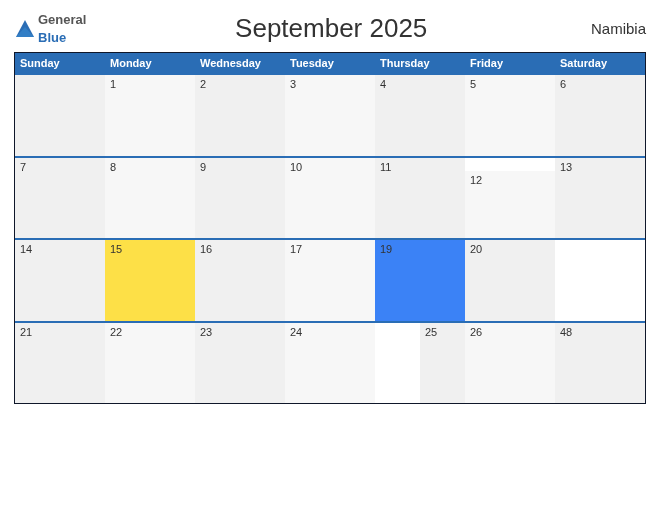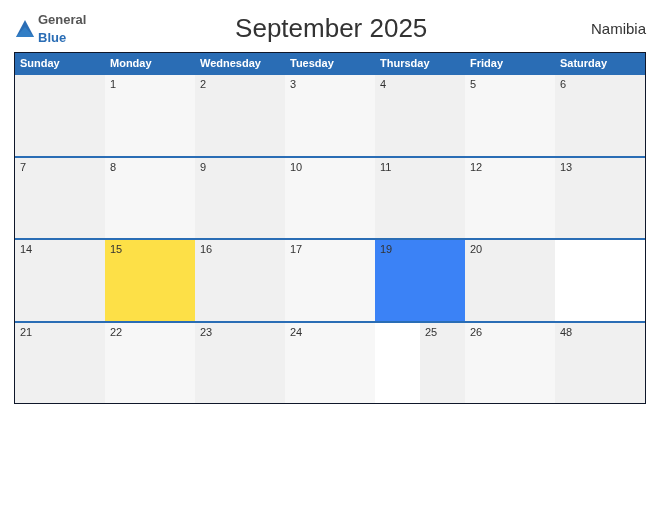--- a/index.html
+++ b/index.html
@@ -177,21 +177,21 @@
           <div class="day-cell col-thu" style="background: rgb(240, 240, 240);"><span class="day-num">4</span></div>
           <div class="day-cell col-fri" style="background: rgb(247, 247, 247);"><span class="day-num">5</span></div>
           <div class="day-cell col-sat" style="background: rgb(240, 240, 240);"><span class="day-num">6</span></div>
         </div>
         <div class="week-row">
           <div class="day-cell col-sun" style="background: rgb(240, 240, 240);"><span class="day-num">7</span></div>
           <div class="day-cell col-mon" style="background: rgb(247, 247, 247);"><span class="day-num">8</span></div>
           <div class="day-cell col-tue" style="background: rgb(240, 240, 240);"><span class="day-num">9</span></div>
           <div class="day-cell col-wed" style="background: rgb(247, 247, 247);"><span class="day-num">10</span></div>
           <div class="day-cell col-thu" style="background: rgb(240, 240, 240);"><span class="day-num">11</span></div>
-          <div class="day-cell col-fri" style="background: rgb(247, 247, 247);"><span class="day-num">12</span></div>
+          <div class="day-cell col-fri" style="background: rgb(247, 247, 247); margin-top: 13px;"><span class="day-num">12</span></div>
           <div class="day-cell col-sat" style="background: rgb(240, 240, 240);"><span class="day-num">13</span></div>
         </div>
         <div class="week-row">
           <div class="day-cell col-sun" style="background: rgb(240, 240, 240);"><span class="day-num">14</span></div>
           <div class="day-cell col-mon" style="background: #fde047;"><span class="day-num">15</span></div>
           <div class="day-cell col-tue" style="background: rgb(240, 240, 240);"><span class="day-num">16</span></div>
           <div class="day-cell col-wed" style="background: rgb(247, 247, 247);"><span class="day-num">17</span></div>
           <div class="day-cell col-fri" style="background: #3b82f6;"><span class="day-num">19</span></div>
           <div class="day-cell col-sat" style="background: rgb(240, 240, 240);"><span class="day-num">20</span></div>
         </div>

